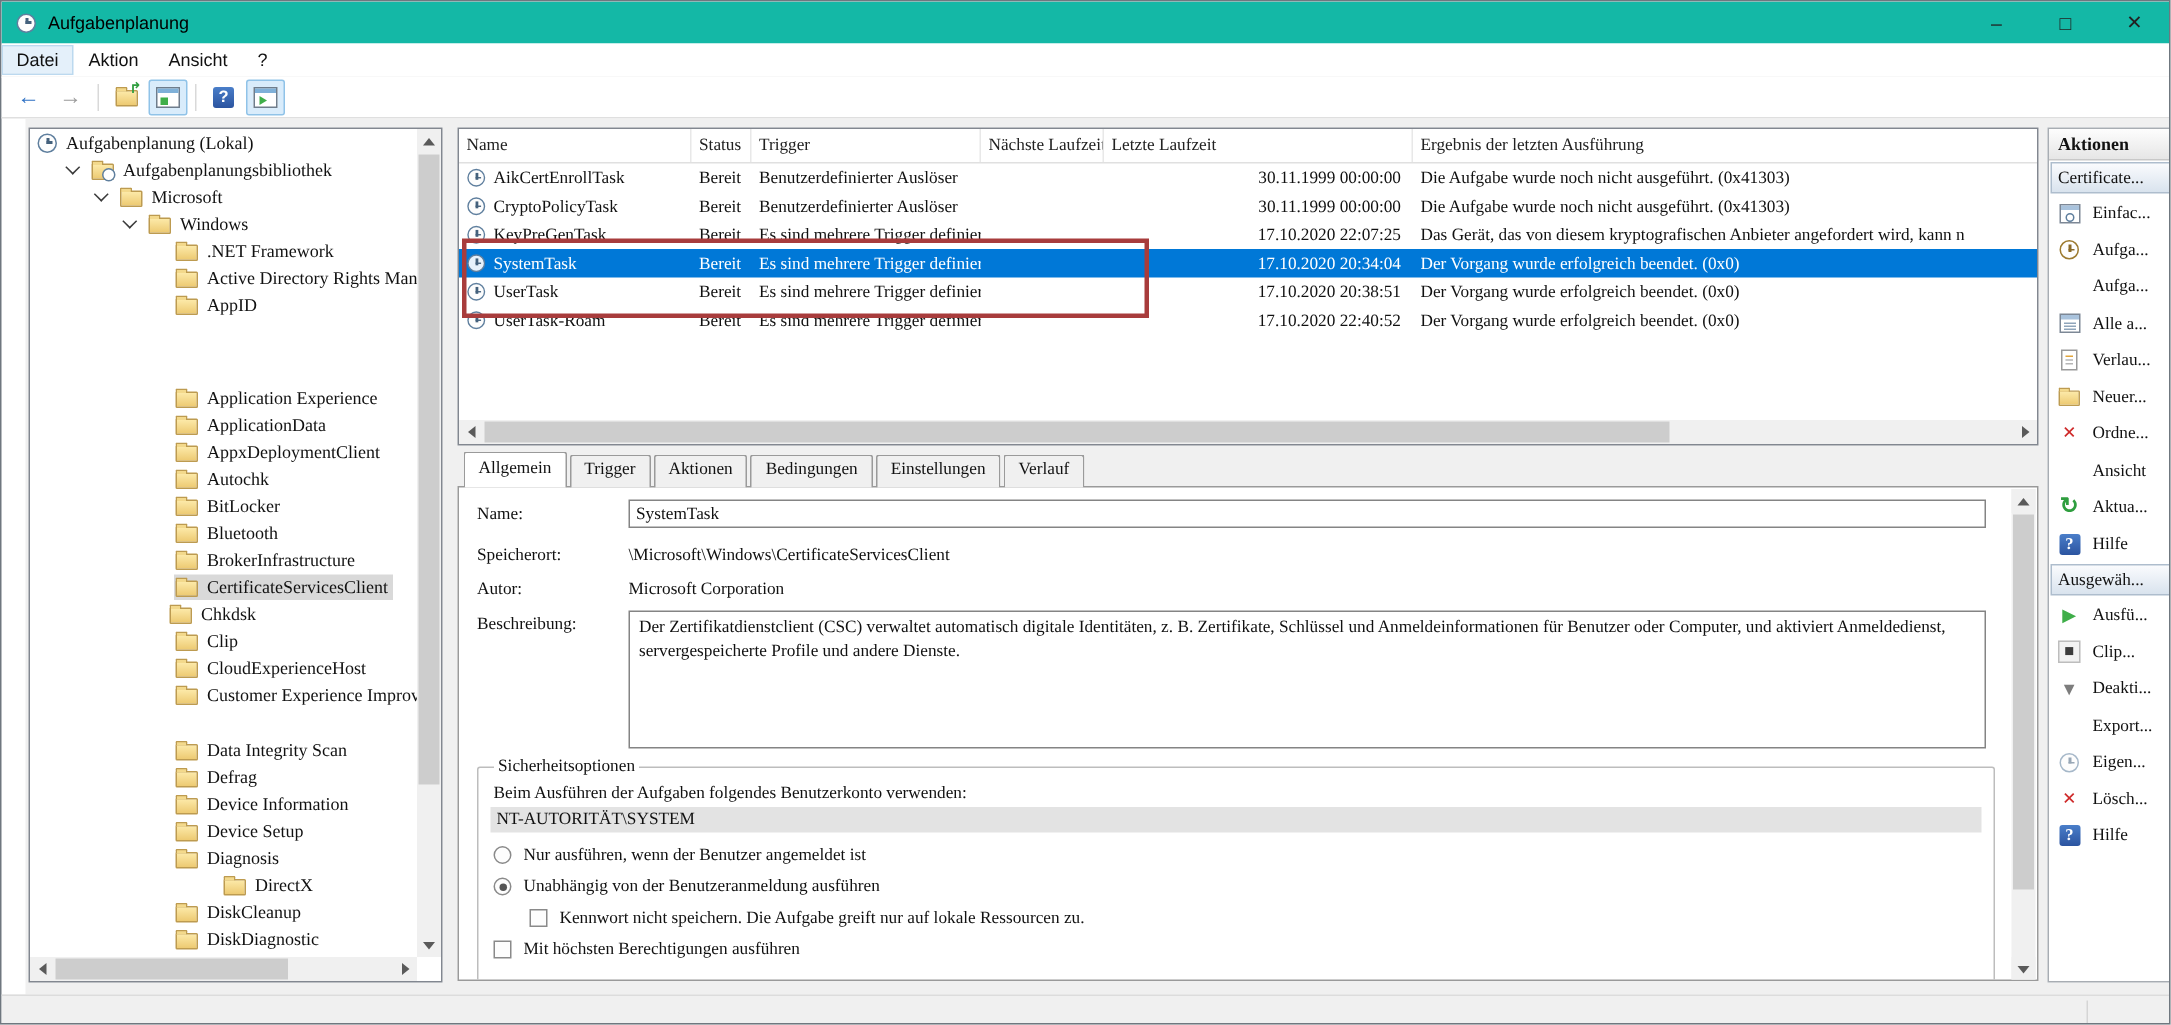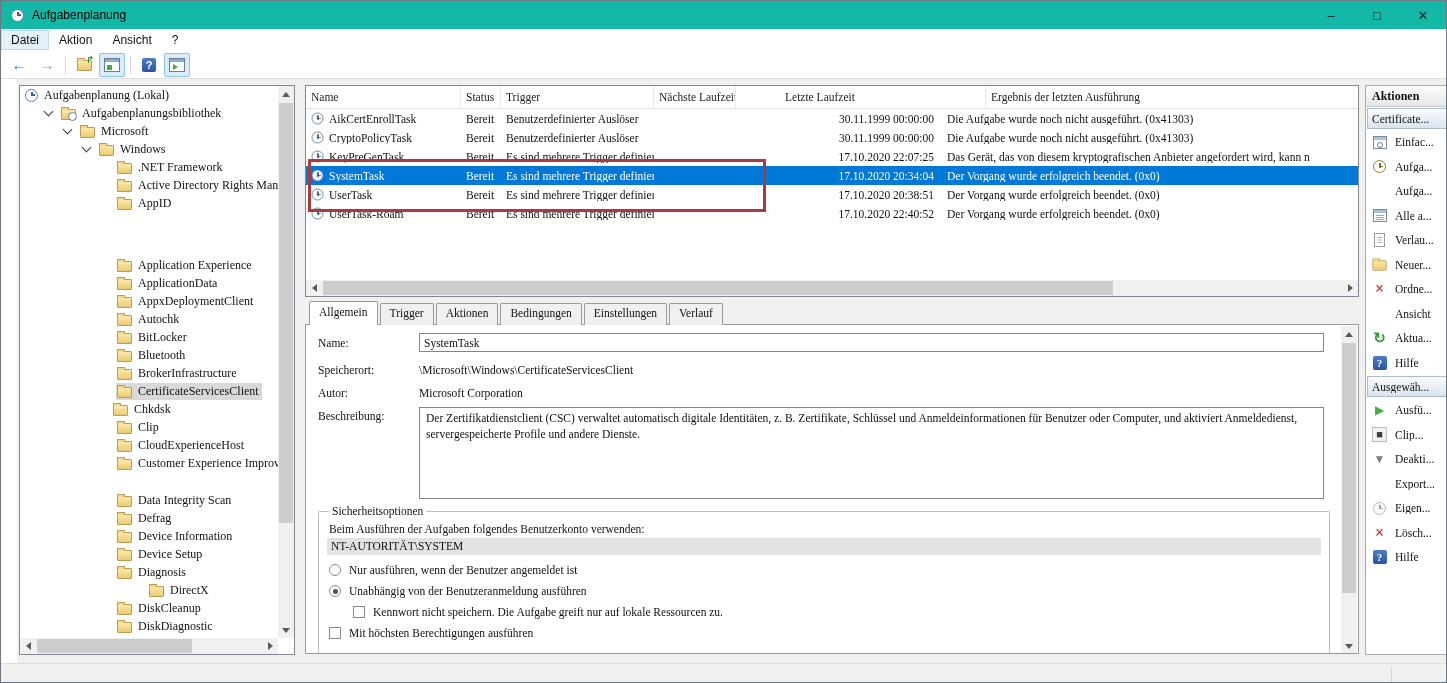--- a/index.html
+++ b/index.html
@@ -411,21 +411,21 @@
           </div>
       </div>
     </div>
 
     <div class="pane list-pane">
       <div class="list-header" id="list-header">
           <div class="hcell" style="width: 155px;">Name</div>
           <div class="hcell" style="width: 40px;">Status</div>
           <div class="hcell" style="width: 153px;">Trigger</div>
           <div class="hcell" style="width: 82px;">Nächste Laufzeit</div>
-          <div class="hcell" style="width: 206px; margin-left: 44px;">Letzte Laufzeit</div>
+          <div class="hcell" style="width: 206px;">Letzte Laufzeit</div>
           <div class="hcell">Ergebnis der letzten Ausführung</div>
         </div>
       <div id="list-body">
           <div class="list-row">
             <div class="lcell" style="width: 155px;">
               <span class="i-clock row-clock"></span>
               <span>AikCertEnrollTask</span>
             </div>
             <div class="lcell" style="width: 40px;">
               <span>Bereit</span>

